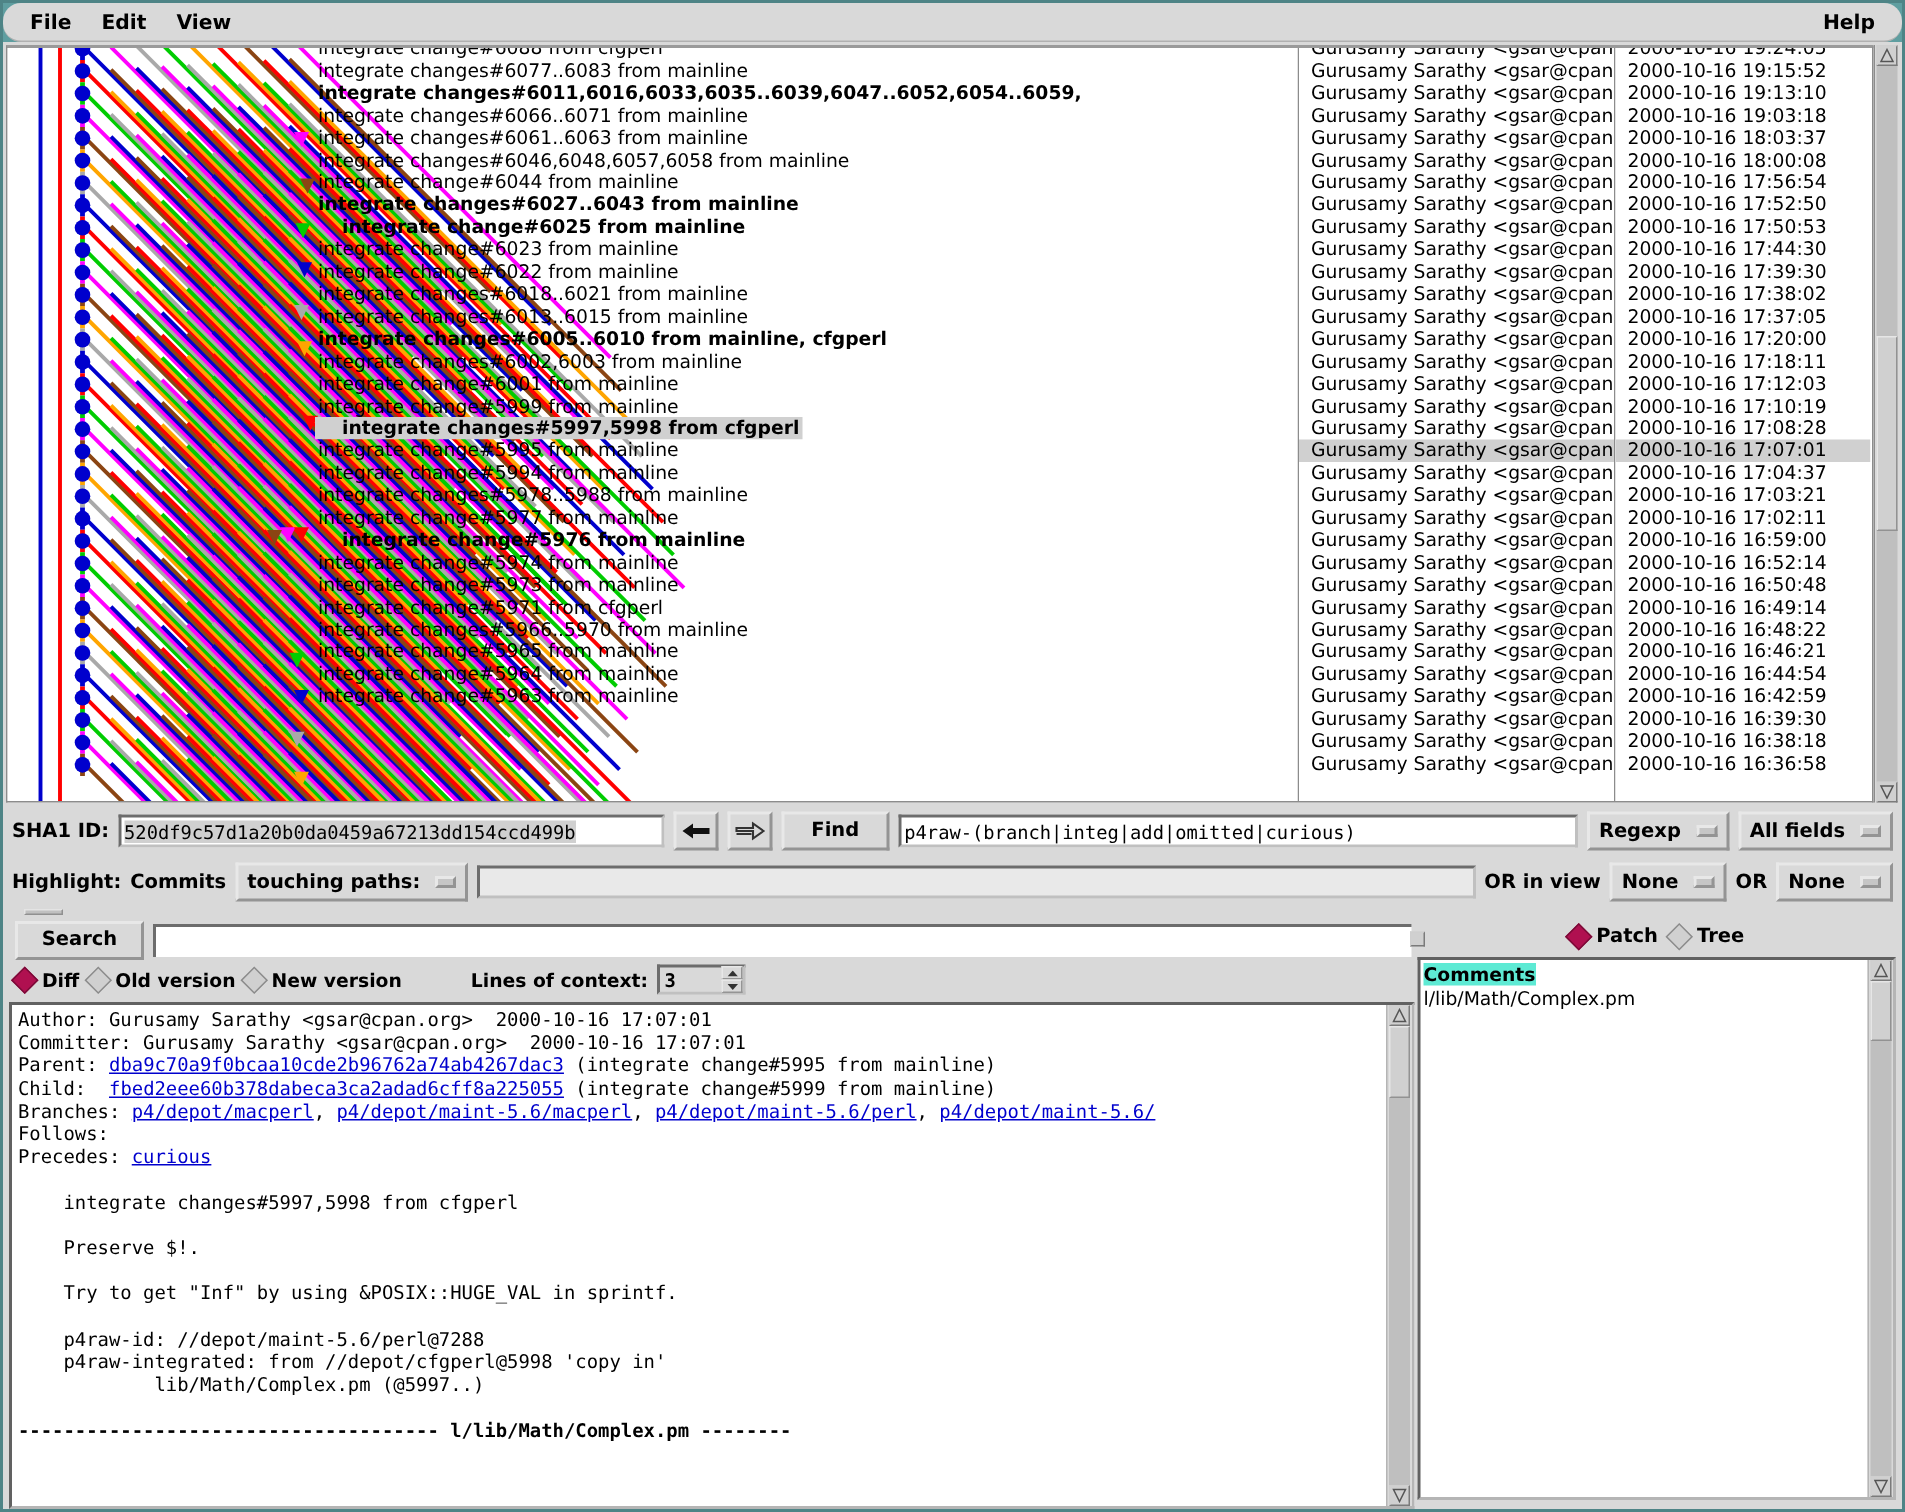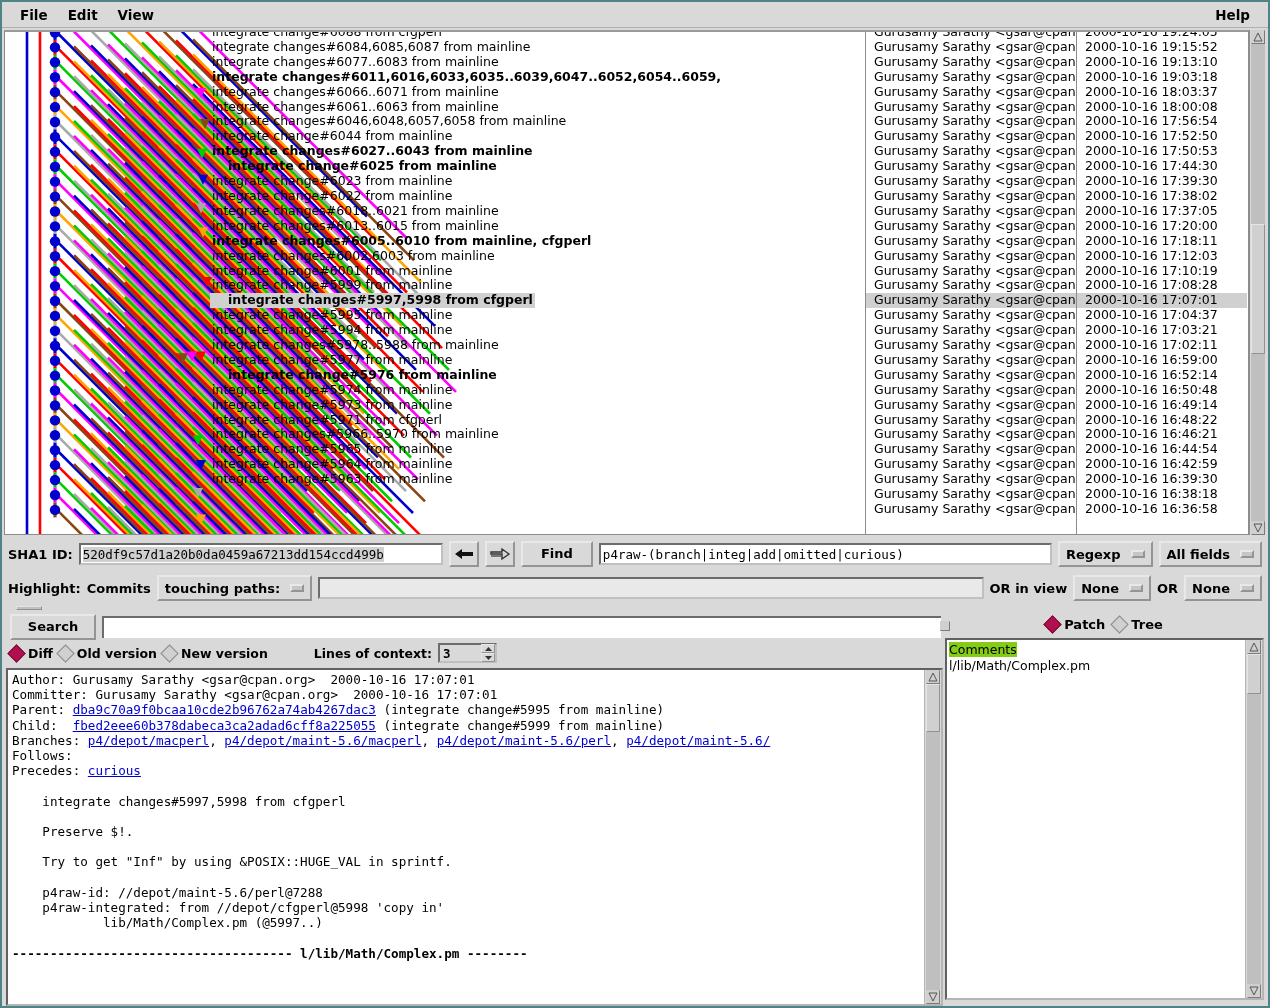--- a/index.html
+++ b/index.html
@@ -31,21 +31,21 @@
   .tb-min i{width:5px;height:5px;}
   .tb-max i{width:10px;height:10px;}
   .tb-title{
     flex:1;text-align:center;color:#00ffff;font-weight:normal;
     font-size:13px;letter-spacing:0px;
   }
   .tb-right{display:flex;gap:2px;}
   
   .menubar{
     height:26px;min-height:26px;background:#d9d9d9;display:flex;align-items:center;
-    padding:0 8px;box-sizing:border-box;border-bottom:1px solid #b0b0b0;
+    padding:0 8px;box-sizing:border-box;border-bottom:1px solid #b0b0b0;border-radius:12px;
   }
   .menuitem{padding:2px 10px;font-size:13.5px;font-weight:bold;cursor:default;}
   .menu-right{margin-left:auto;}
   
   .content{flex:1;display:flex;flex-direction:column;background:#d9d9d9;min-height:0;}
   
   .panes{
     height:505px;min-height:505px;display:flex;background:#fff;
     border:1px solid #8c8c8c;border-top:2px solid #9a9a9a;
     box-sizing:border-box;margin:0 2px;position:relative;overflow:hidden;
@@ -131,21 +131,21 @@
   .hdrsep{font-weight:bold;}
   .lower-right{width:325px;min-width:325px;display:flex;flex-direction:column;padding:0 4px 0 2px;box-sizing:border-box;}
   .pt-row{display:flex;align-items:center;justify-content:center;gap:8px;height:28px;font-weight:bold;font-size:13px;}
   .filelist{
     flex:1;background:#fff;border:2px inset #b5b5b5;display:flex;min-height:0;overflow:hidden;
   }
   .filelist .fl-items{
     flex:1;padding:2px 0 0 2px;font-family:"DejaVu Sans","Liberation Sans",sans-serif;font-size:12.5px;
     line-height:16px;overflow:hidden;
   }
-  .fl-items div span.hl{background:#84cc16;}
+  .fl-items div span.hl{background:#5eead4;font-weight:bold;}
   .grip{width:10px;height:10px;border:1px outset #cfcfcf;background:#d0d0d0;box-sizing:border-box;}
   .bottomstrip{height:6px;background:#d9d9d9;}
   .sash{height:5px;background:#d9d9d9;display:flex;align-items:center;padding-left:14px;}
   .sash i{display:block;width:26px;height:4px;background:#c0c0c0;border:1px outset #e4e4e4;box-sizing:border-box;}
 </style>
 </head>
 <body>
 
 <div class="win">
 
@@ -539,21 +539,20 @@
               <circle cx="50" cy="388.38" r="5.2" fill="#0000cd"></circle>
               <circle cx="50" cy="403.29999999999995" r="5.2" fill="#0000cd"></circle>
               <circle cx="50" cy="418.21999999999997" r="5.2" fill="#0000cd"></circle>
               <circle cx="50" cy="433.14" r="5.2" fill="#0000cd"></circle>
               <circle cx="50" cy="448.06" r="5.2" fill="#0000cd"></circle>
               <circle cx="50" cy="462.97999999999996" r="5.2" fill="#0000cd"></circle>
               <circle cx="50" cy="477.9" r="5.2" fill="#0000cd"></circle>
             </svg>
           <div class="rows" id="subject-rows" style="top: -7px;">
               <div class="row" style="margin-left: 205px;"><span class="txt">integrate change#6088 from cfgperl</span></div>
-              <div class="row" style="margin-left: 205px;"><span class="txt">integrate changes#6084,6085,6087 from mainline</span></div>
               <div class="row" style="margin-left: 205px;"><span class="txt">integrate changes#6077..6083 from mainline</span></div>
               <div class="row bold" style="margin-left: 205px;"><span class="txt">integrate changes#6011,6016,6033,6035..6039,6047..6052,6054..6059,</span></div>
               <div class="row" style="margin-left: 205px;"><span class="txt">integrate changes#6066..6071 from mainline</span></div>
               <div class="row" style="margin-left: 205px;"><span class="txt">integrate changes#6061..6063 from mainline</span></div>
               <div class="row" style="margin-left: 205px;"><span class="txt">integrate changes#6046,6048,6057,6058 from mainline</span></div>
               <div class="row" style="margin-left: 205px;"><span class="txt">integrate change#6044 from mainline</span></div>
               <div class="row bold" style="margin-left: 205px;"><span class="txt">integrate changes#6027..6043 from mainline</span></div>
               <div class="row bold indent" style="margin-left: 205px;"><span class="txt">integrate change#6025 from mainline</span></div>
               <div class="row" style="margin-left: 205px;"><span class="txt">integrate change#6023 from mainline</span></div>
               <div class="row" style="margin-left: 205px;"><span class="txt">integrate change#6022 from mainline</span></div>

